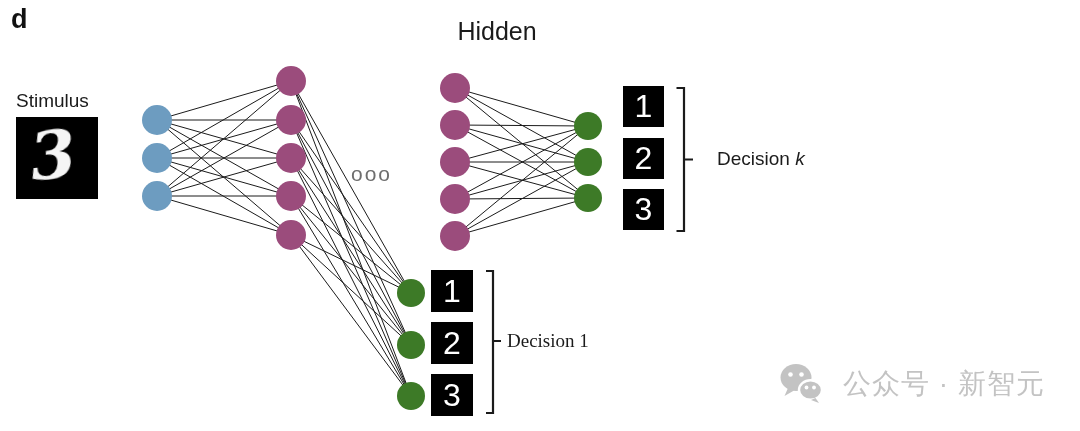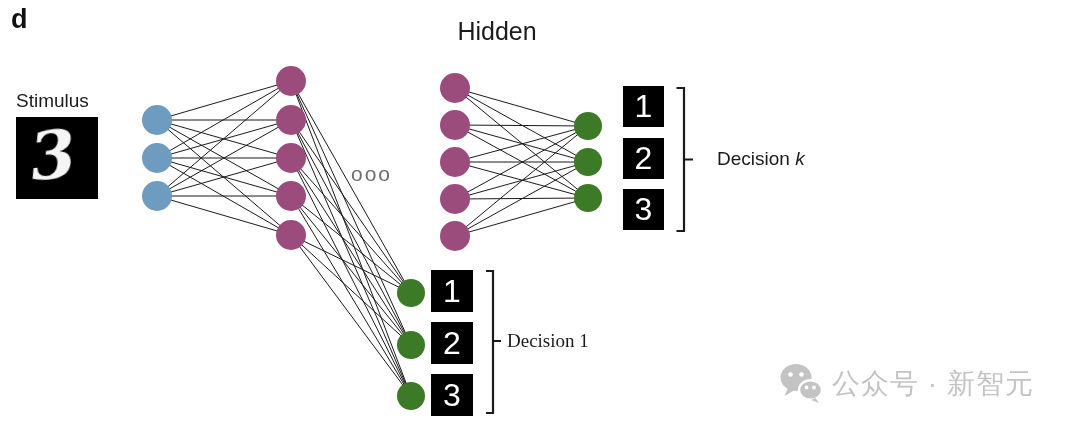--- a/index.html
+++ b/index.html
@@ -53,21 +53,21 @@
   .decision-label .var { font-style: italic; }
   .legend { left: 912px; top: 58px; }
   .legend-row { display: flex; align-items: center; margin-bottom: 13px; height: 25px; }
   .legend-swatch {
     width: 25px; height: 25px; border-radius: 50%;
     margin-right: 15px; flex: 0 0 auto;
   }
   .legend-label { font-size: 19px; color: #1b1b1b; white-space: nowrap; }
   .watermark {
     left: 779px; top: 363px;
-    display: flex; align-items: center; gap: 9px;
+    display: flex; align-items: center; gap: 20px;
   }
   .watermark-text {
     font-size: 28px; letter-spacing: 1px; white-space: nowrap;
     font-family: "Liberation Sans", sans-serif;
   }
 </style>
 </head>
 <body>
 
 <div class="canvas">

